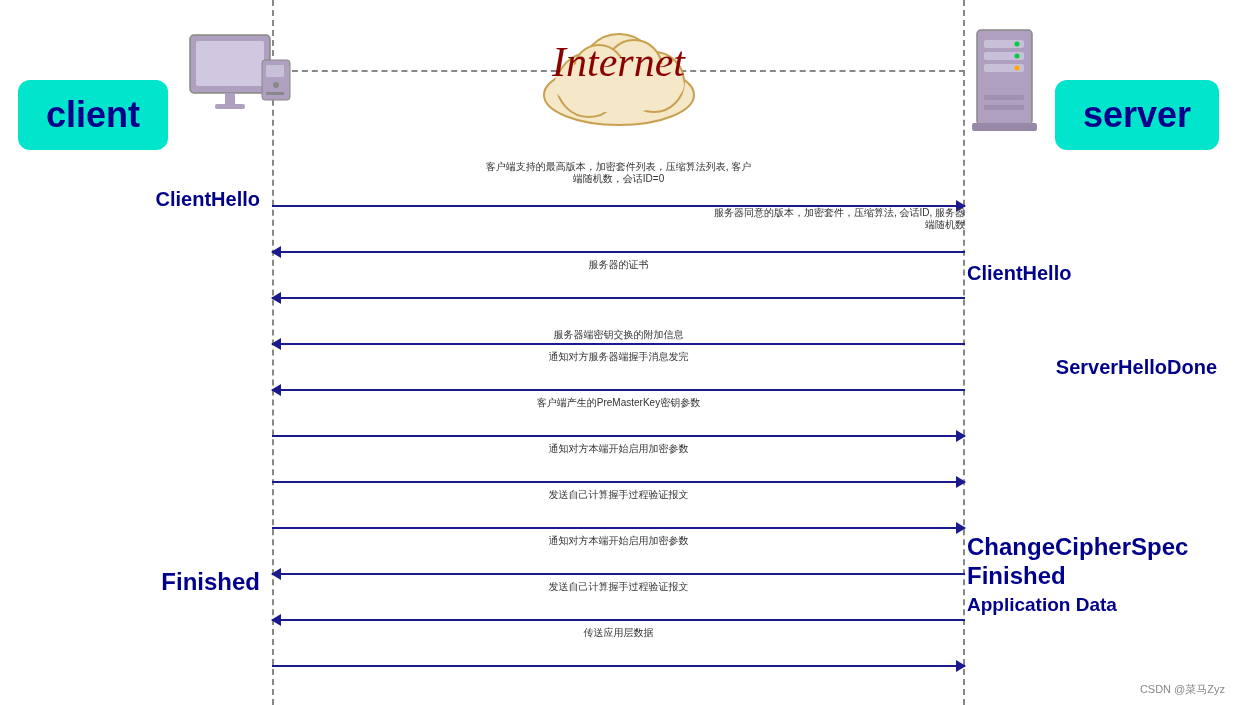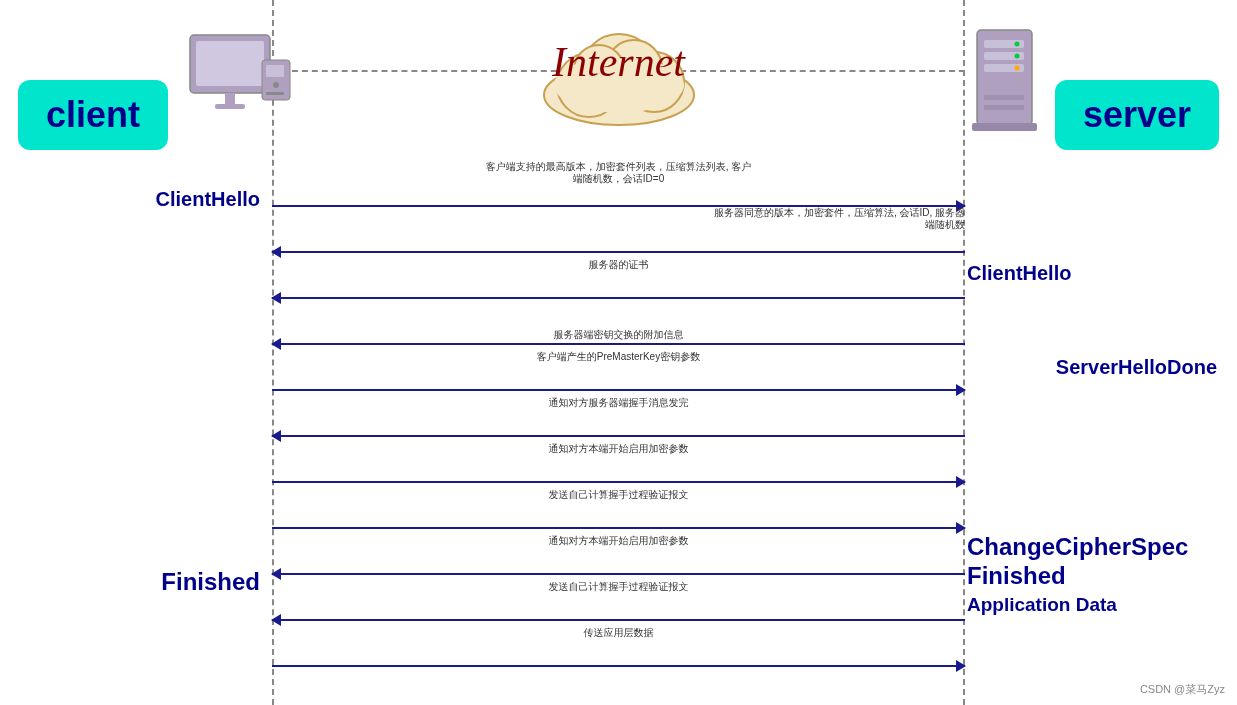--- a/index.html
+++ b/index.html
@@ -306,26 +306,26 @@
       </div>
       <div class="msg-row">
         <div class="msg-text" style="white-space: pre-line;">服务器的证书</div>
         <div class="arrow-line left"></div>
       </div>
       <div class="msg-row">
         <div class="msg-text" style="white-space: pre-line; margin-top: 24px;">服务器端密钥交换的附加信息</div>
         <div class="arrow-line left"></div>
       </div>
       <div class="msg-row">
+        <div class="msg-text" style="white-space: pre-line;">通知对方服务器端握手消息发完</div>
+        <div class="arrow-line left"></div>
+      </div>
+      <div class="msg-row">
         <div class="msg-text" style="white-space: pre-line;">客户端产生的PreMasterKey密钥参数</div>
         <div class="arrow-line right"></div>
-      </div>
-      <div class="msg-row">
-        <div class="msg-text" style="white-space: pre-line;">通知对方服务器端握手消息发完</div>
-        <div class="arrow-line left"></div>
       </div>
       <div class="msg-row">
         <div class="msg-text" style="white-space: pre-line;">通知对方本端开始启用加密参数</div>
         <div class="arrow-line right"></div>
       </div>
       <div class="msg-row">
         <div class="msg-text" style="white-space: pre-line;">发送自己计算握手过程验证报文</div>
         <div class="arrow-line right"></div>
       </div>
       <div class="msg-row">

